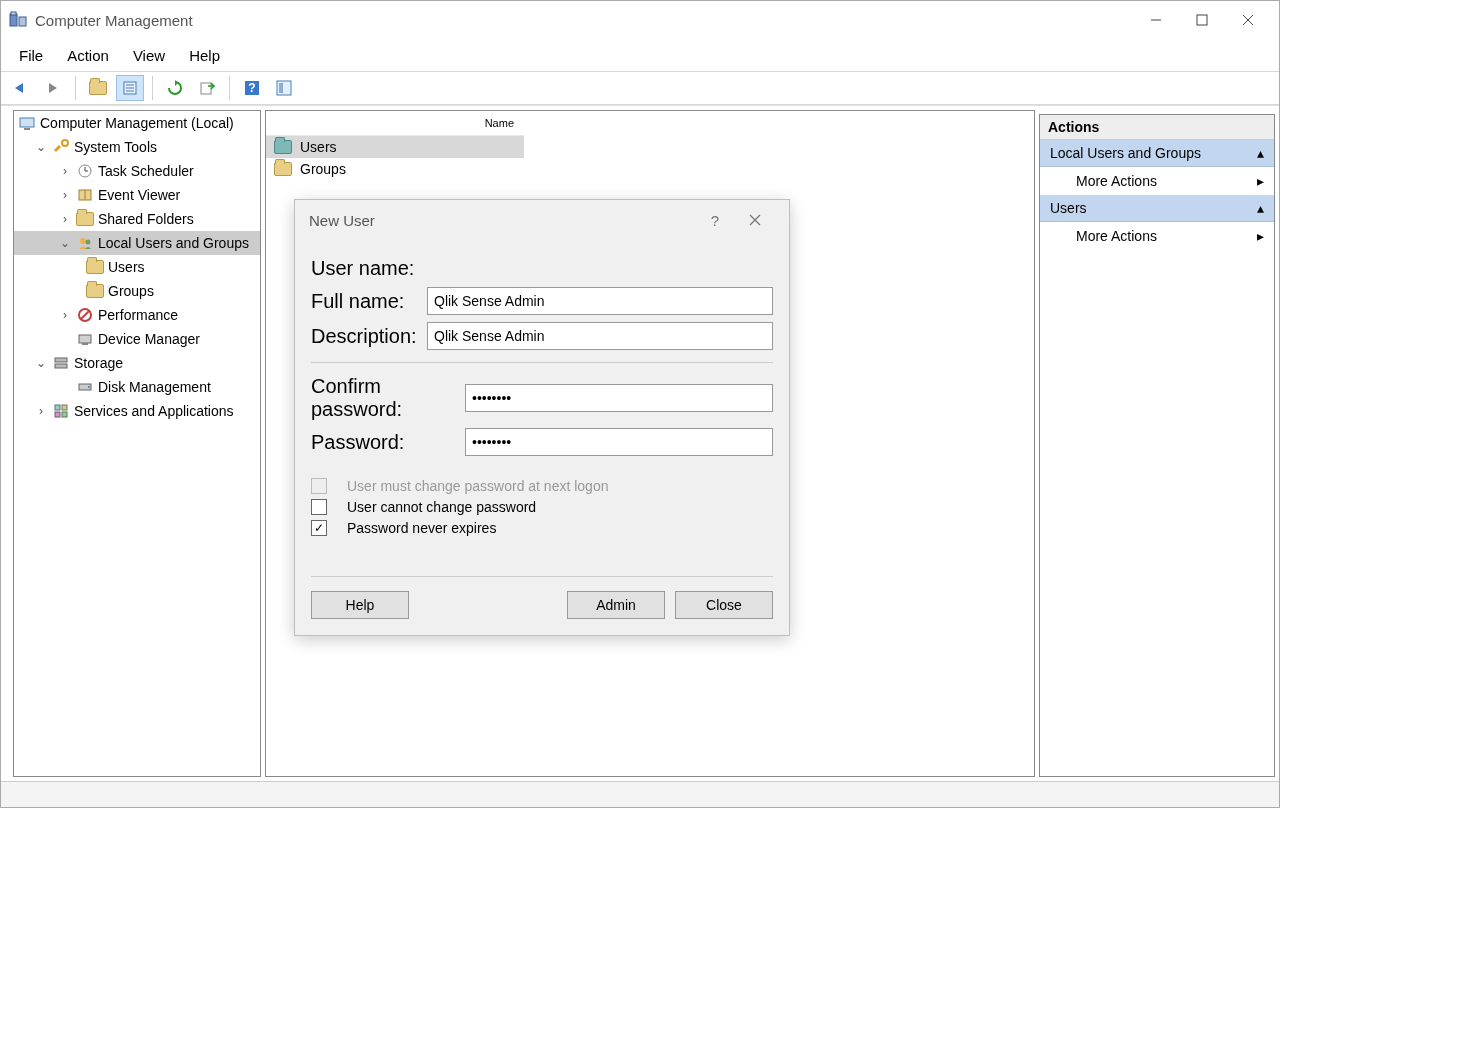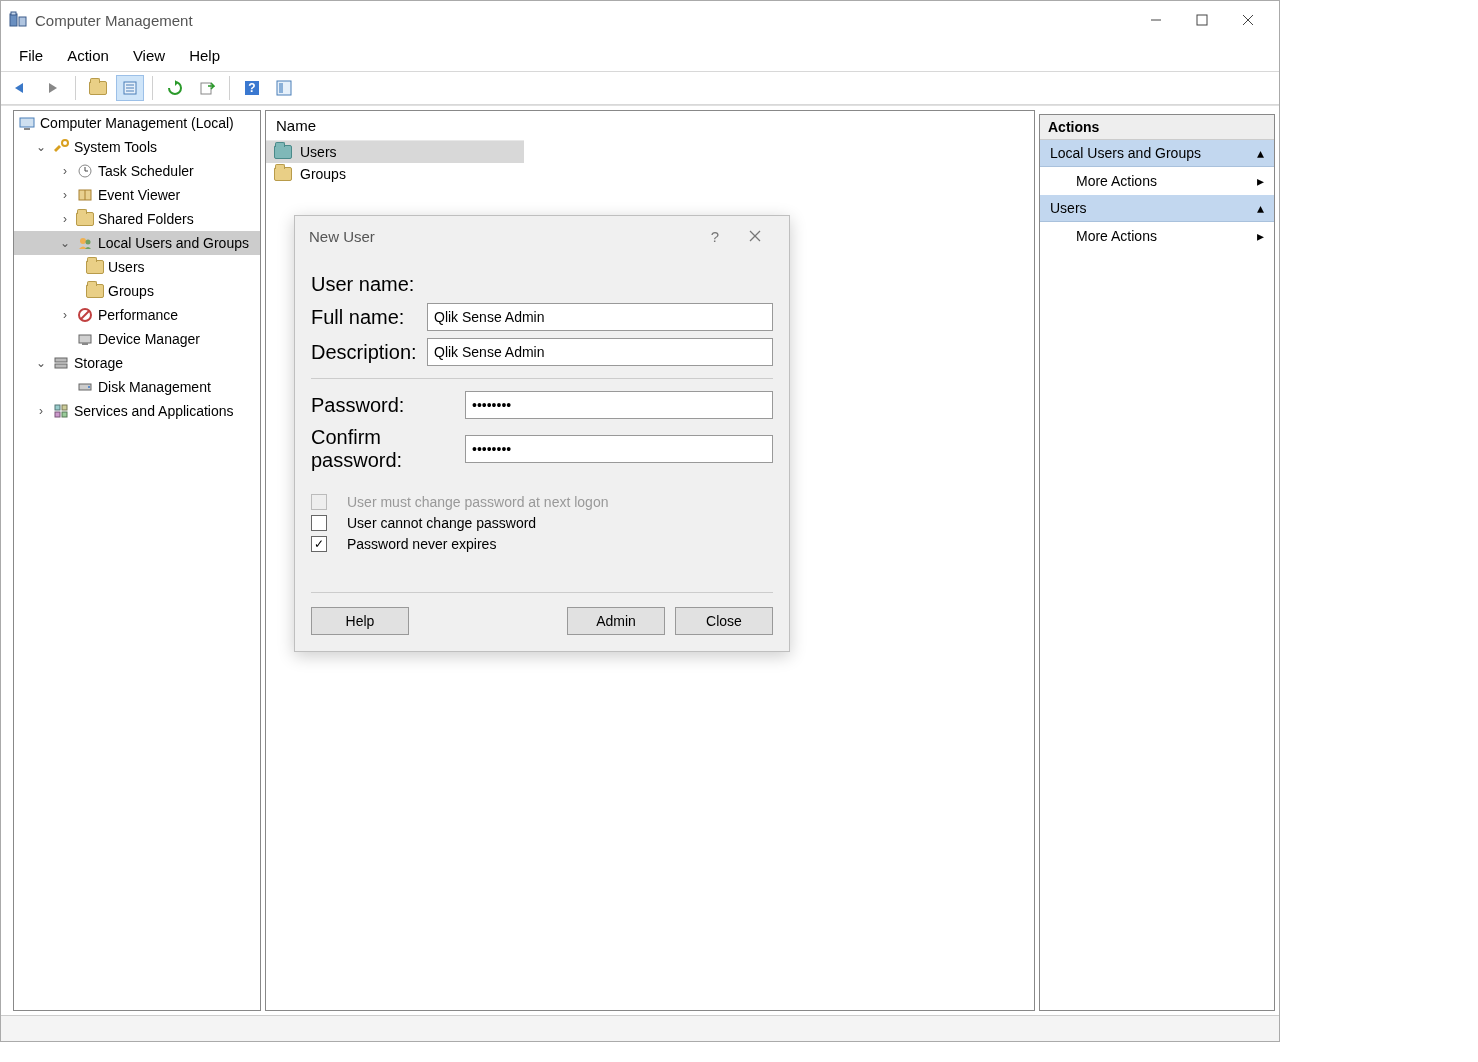--- a/index.html
+++ b/index.html
@@ -8,21 +8,21 @@
   font-size: 14px;
   background: #fff;
   width: 1478px;
   height: 1062px;
   overflow: hidden;
   position: relative;
   color: #000;
 }
 .window {
   width: 1280px;
-  height: 1042px;
+  height: 808px;
   border: 1px solid #aaa;
   display: flex;
   flex-direction: column;
   background: #fff;
 }
 .titlebar {
   height: 38px;
   display: flex;
   align-items: center;
   padding: 0 8px;
@@ -86,22 +86,23 @@
 }
 .tree-row .twisty { width: 14px; text-align:center; color:#555; font-size:12px; }
 .tree-row .ticon { width: 18px; height:18px; display:inline-flex; align-items:center; justify-content:center; }
 .tree-row.selected { background:#ccc; }
 .tree-row.sub1 { padding-left: 20px; }
 .tree-row.sub2 { padding-left: 44px; }
 .tree-row.sub3 { padding-left: 72px; }
 .center-header {
   padding: 6px 10px;
   border-bottom: 1px solid #e8e8e8;
-  font-size: 15px;
+  font-size: 11px;
   width: 258px;
+  text-align: right;
 }
 .list-row {
   display:flex; align-items:center; gap:8px;
   padding: 3px 8px;
   width: 258px;
 }
 .list-row.selected { background:#d8d8d8; }
 .folder-icon {
   width:18px; height:14px; background:#e9cf86; border:1px solid #b89b4a;
   border-radius:2px; position:relative;
@@ -125,21 +126,21 @@
   border-bottom: 1px solid #a9c1dc;
 }
 .actions-item {
   padding: 6px 10px 6px 36px;
   display:flex; justify-content:space-between; align-items:center;
 }
 
 
 .dialog {
   position: absolute;
-  left: 28px; top: 104px;
+  left: 28px; top: 88px;
   width: 496px;
   background:#f0f0f0;
   border: 1px solid #bfbfbf;
   box-shadow: 0 4px 16px rgba(0,0,0,.2);
 }
 .dialog-title {
   height: 40px;
   display:flex; align-items:center;
   padding: 0 14px;
   color:#555;
@@ -437,25 +438,25 @@
           <div class="form-row">
             <label>Full name:</label>
             <input type="text" value="Qlik Sense Admin" style="">
           </div>
           <div class="form-row">
             <label>Description:</label>
             <input type="text" value="Qlik Sense Admin" style="">
           </div>
           <div class="hr"></div>
           <div class="form-row pwd">
+            <label>Confirm password:</label>
+            <input type="password" value="••••••••" style="">
+          </div>
+          <div class="form-row pwd">
             <label>Password:</label>
-            <input type="password" value="••••••••" style="">
-          </div>
-          <div class="form-row pwd">
-            <label>Confirm password:</label>
             <input type="password" value="••••••••" style="">
           </div>
           <div style="height:10px"></div>
           <div class="chk-row disabled">
             <span class="chk disabled"></span>
             <span>User must change password at next logon</span>
           </div>
           <div class="chk-row">
             <span class="chk"></span>
             <span>User cannot change password</span>

